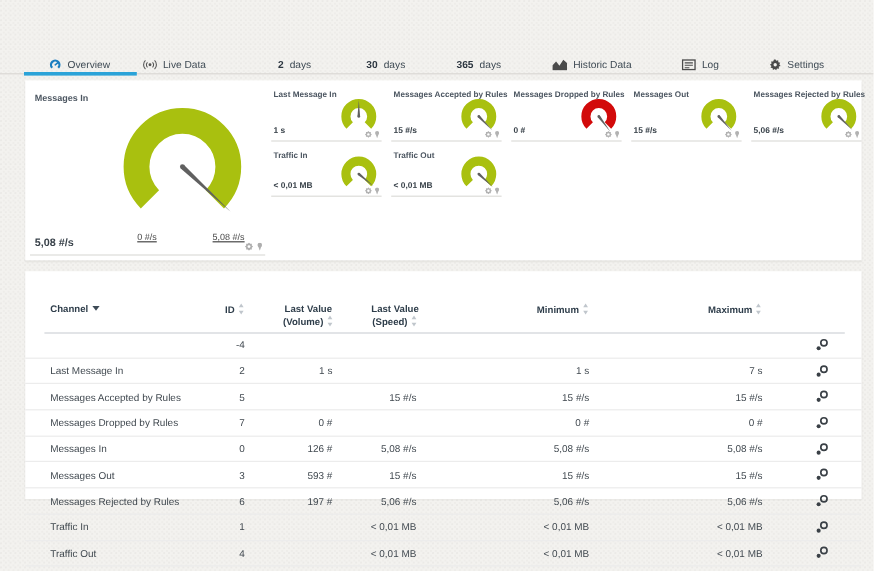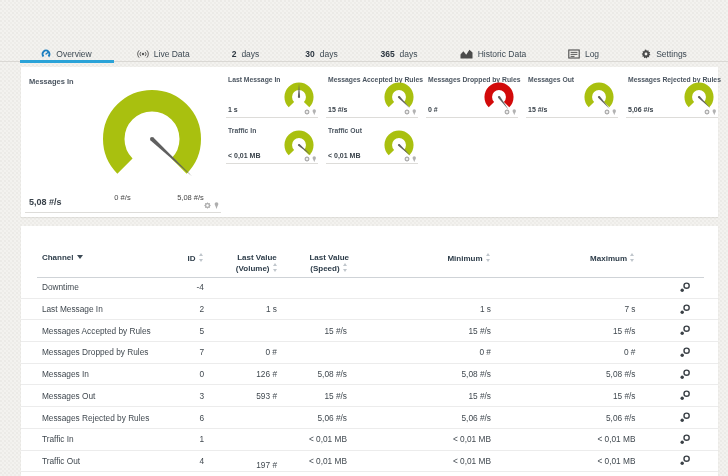--- a/index.html
+++ b/index.html
@@ -31,33 +31,33 @@
   
   .tabstrip { position:absolute; left:0; top:34px; width:728px; height:28px; border-bottom:1.5px solid #dad8d4; }
   .tab { position:absolute; top:11px; height:17px; display:flex; align-items:center; justify-content:center; gap:5px; cursor:pointer; }
   .tab .tlabel { font-size:8.5px; color:#3e4a54; line-height:10px; white-space:pre; }
   .tab .tnum { font-size:8.5px; font-weight:bold; color:#2c3640; line-height:10px; }
   .tab-underline { position:absolute; left:19.5px; top:26px; width:94px; height:3px; background:#2ba3d8; }
 
   
   .panel { position:absolute; background:#fff; box-shadow:0 1px 1px rgba(90,85,75,0.10); }
   .gauges-panel { left:21px; top:67px; width:697px; height:150px; }
-  .table-panel  { left:21px; top:226px; width:697px; height:250px; }
+  .table-panel  { left:21px; top:226px; width:697px; height:190px; }
 
   .gcell { position:absolute; border-bottom:1px solid #dddcd9; }
   .gcell .glabel { position:absolute; left:2px; top:4px; font-size:6.8px; font-weight:bold; color:#4c5661; line-height:9px; white-space:nowrap; }
   .gcell .gvalue { position:absolute; left:2px; font-size:7px; font-weight:bold; color:#39424a; line-height:9px; white-space:nowrap; }
   .gicon { position:absolute; line-height:0; font-size:0; }
   .gicon svg, .ticon svg { display:block; }
   .ticon { display:flex; align-items:center; }
 
   .main-cell { left:4px; top:4px; width:195.5px; height:141.5px; }
   .main-cell .glabel { left:4px; top:6px; font-size:7.5px; }
   .main-cell .main-value { position:absolute; left:4px; top:125.5px; font-size:9px; font-weight:bold; color:#39424a; line-height:11px; }
-  .gauge-minmax { position:absolute; font-size:7.5px; color:#474747; line-height:9px; transform:translateX(-50%); white-space:nowrap; }
+  .gauge-minmax { position:absolute; font-size:7.5px; color:#474747; line-height:9px; transform:translateX(-50%); white-space:nowrap;text-decoration:underline; }
 
   
   .thead-border { position:absolute; left:15.5px; top:50.5px; width:667px; height:1px; background:#cfd3d7; }
   .th { position:absolute; font-size:8px; font-weight:bold; color:#2e3d4a; line-height:10.5px; }
   .th .cblock { display:inline-block; text-align:center; }
   .trow { position:absolute; left:0; width:697px; height:21.7px; border-bottom:1px solid #ececec; }
   .td { position:absolute; top:0; height:100%; display:flex; align-items:center; font-size:8.3px; color:#414950; white-space:nowrap; }
   .td.r { justify-content:flex-end; }
   .sorticon { display:inline-block; width:6px; height:9px; position:relative; margin-left:2.5px; vertical-align:-1.5px; }
   .sorticon:before { content:""; position:absolute; left:0.5px; top:0; border-left:2.5px solid transparent; border-right:2.5px solid transparent; border-bottom:3.5px solid #c0c6cc; }
@@ -74,21 +74,21 @@
     <div id="tabs-holder">
         <div class="tab" style="left: 19.5px; width: 94px;">
           <span class="ticon">
             <svg width="10" height="10" viewBox="0 0 10 10">
               <path d="M2.5 7.5 A3.5 3.5 0 1 1 7.5 7.5" fill="none" stroke="#1d7fc0" stroke-width="1.9"></path>
               <path d="M5 5 L7.6 2.9" stroke="#1d7fc0" stroke-width="1.3" stroke-linecap="round"></path>
             </svg>
           </span>
           <span class="tlabel active">Overview</span>
         </div>
-        <div class="tab" style="left: 117px; width: 92.5px;">
+        <div class="tab" style="left: 99px; width: 92.5px;">
           <span class="ticon">
             <svg width="12" height="10" viewBox="0 0 12 10">
               <circle cx="6" cy="5" r="1.2" fill="#555"></circle>
               <path d="M3.9 2.9 A2.9 2.9 0 0 0 3.9 7.1 M2.2 1.3 A5.2 5.2 0 0 0 2.2 8.7" fill="none" stroke="#555" stroke-width="0.9"></path>
               <path d="M8.1 2.9 A2.9 2.9 0 0 1 8.1 7.1 M9.8 1.3 A5.2 5.2 0 0 1 9.8 8.7" fill="none" stroke="#555" stroke-width="0.9"></path>
             </svg>
           </span>
           <span class="tlabel">Live Data</span>
         </div>
         <div class="tab" style="left: 206px; width: 79px;">
@@ -321,21 +321,20 @@
     </div>
     <div class="th" style="left:330px;top:26.5px;width:140px;text-align:right;">
       <span>Minimum</span><span class="sorticon"></span>
     </div>
     <div class="th" style="left:472px;top:26.5px;width:142.5px;text-align:right;">
       <span>Maximum</span><span class="sorticon"></span>
     </div>
     <div class="thead-border"></div>
     <div id="rows-holder">
         <div class="trow" style="top: 51px;">
-          <div class="td" style="left:20.9px;width:160px;">Downtime</div>
           <div class="td r" style="left:140px;width:43px;">-4</div>
           <div class="td r" style="left:185px;width:71px;"></div>
           <div class="td r" style="left:258px;width:68px;"></div>
           <div class="td r" style="left:330px;width:140px;"></div>
           <div class="td r" style="left:472px;width:142.5px;"></div>
           <div class="td" style="left:657.5px;width:14px;">
             <svg width="12" height="13" viewBox="0 0 12 13">
               <circle cx="7.6" cy="4.7" r="2.6" fill="none" stroke="#3a4046" stroke-width="1.4"></circle>
               <circle cx="3.2" cy="9.2" r="1.7" fill="#3a4046"></circle>
             </svg>
@@ -406,21 +405,21 @@
           <div class="td" style="left:657.5px;width:14px;">
             <svg width="12" height="13" viewBox="0 0 12 13">
               <circle cx="7.6" cy="4.7" r="2.6" fill="none" stroke="#3a4046" stroke-width="1.4"></circle>
               <circle cx="3.2" cy="9.2" r="1.7" fill="#3a4046"></circle>
             </svg>
           </div>
         </div>
         <div class="trow" style="top: 181.2px;">
           <div class="td" style="left:20.9px;width:160px;">Messages Rejected by Rules</div>
           <div class="td r" style="left:140px;width:43px;">6</div>
-          <div class="td r" style="left:185px;width:71px;margin-top:47px;">197 #</div>
+          <div class="td r" style="left:185px;width:71px;">197 #</div>
           <div class="td r" style="left:258px;width:68px;">5,06 #/s</div>
           <div class="td r" style="left:330px;width:140px;">5,06 #/s</div>
           <div class="td r" style="left:472px;width:142.5px;">5,06 #/s</div>
           <div class="td" style="left:657.5px;width:14px;">
             <svg width="12" height="13" viewBox="0 0 12 13">
               <circle cx="7.6" cy="4.7" r="2.6" fill="none" stroke="#3a4046" stroke-width="1.4"></circle>
               <circle cx="3.2" cy="9.2" r="1.7" fill="#3a4046"></circle>
             </svg>
           </div>
         </div>

